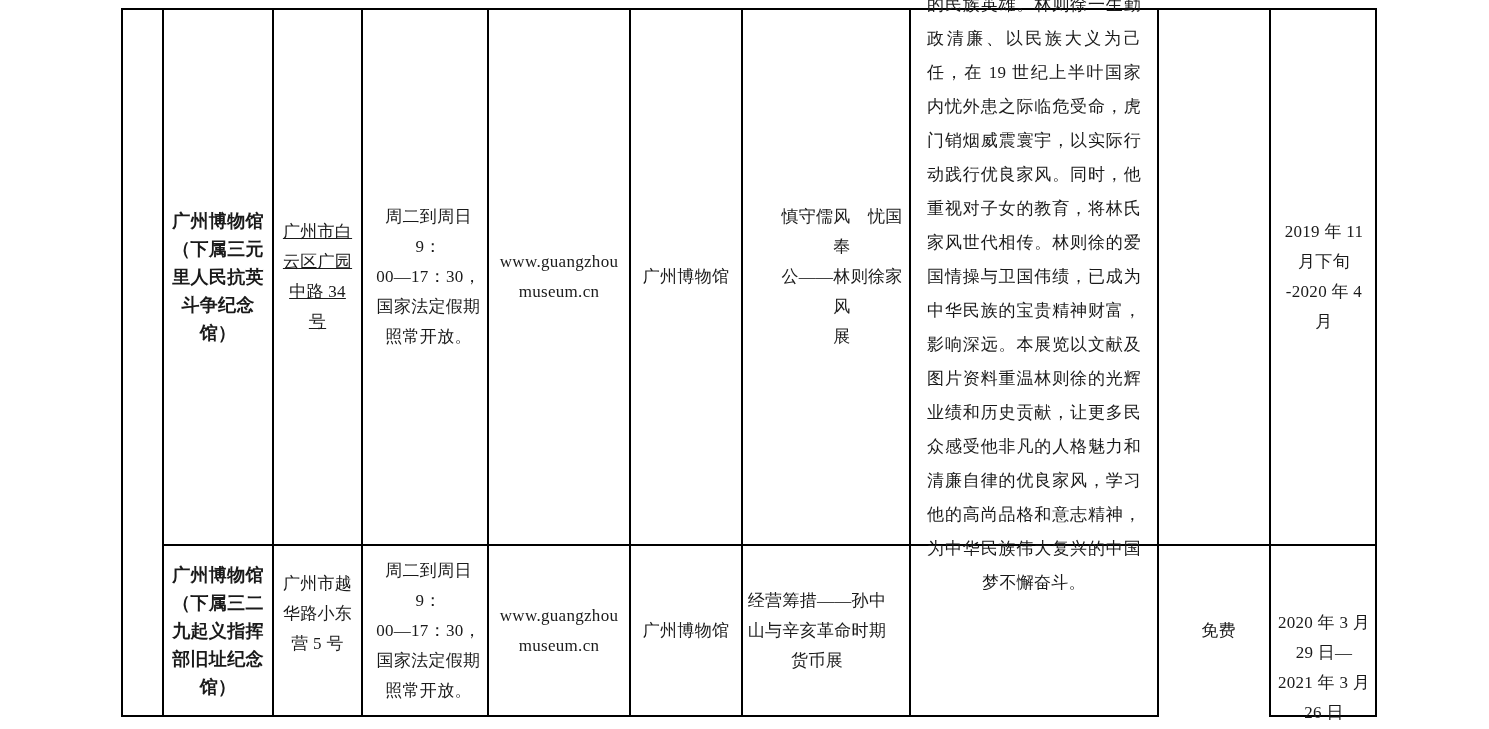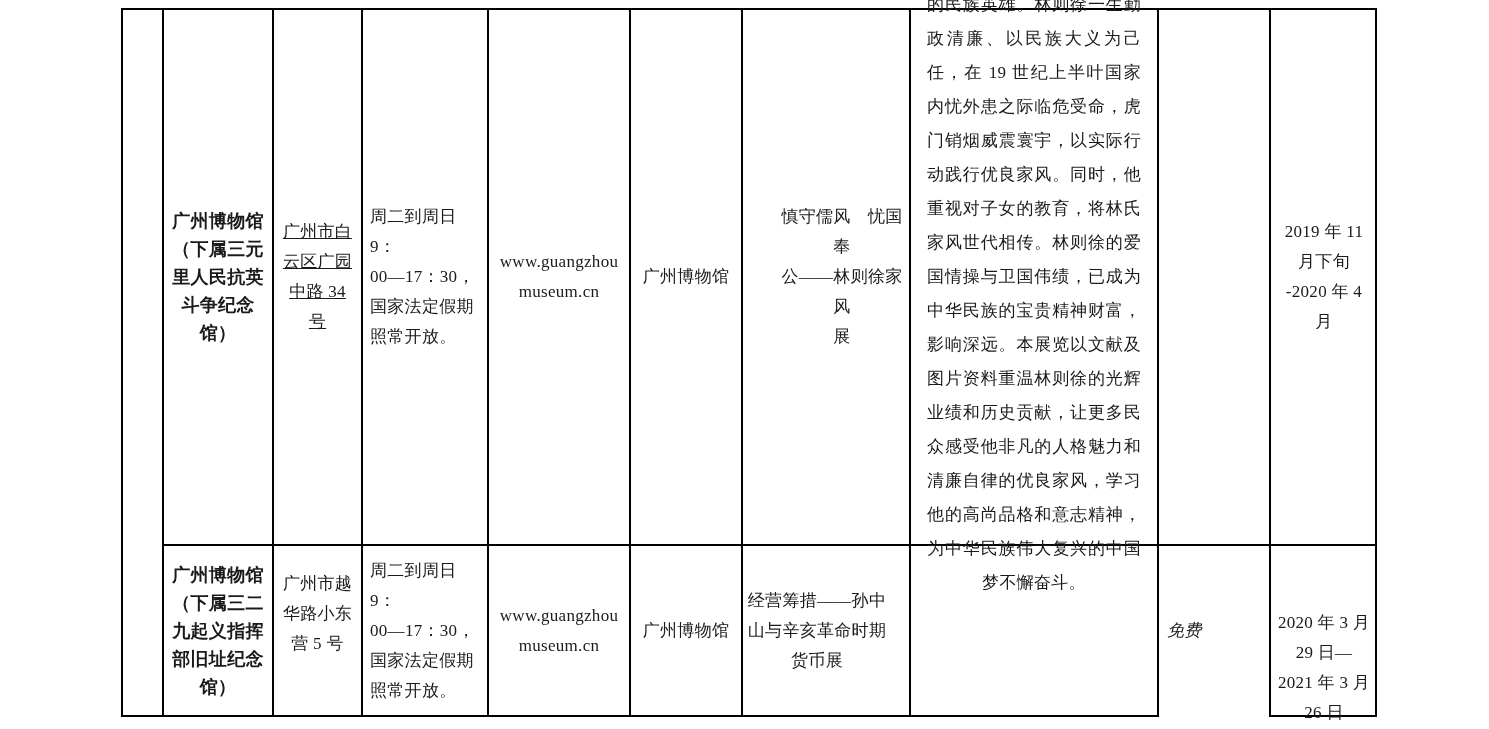--- a/index.html
+++ b/index.html
@@ -33,21 +33,21 @@
   }
   .cell > span {
     width: 100%;
   }
   .cell.bold {
     font-weight: bold;
     font-size: 18px;
     line-height: 28px;
   }
   .cell.left {
-    text-align: left;
+    text-align: center;
   }
   .cell.justify {
     text-align: justify;
     text-align-last: center;
     text-justify: inter-character;
     line-height: 34px;
     white-space: normal;
     padding: 0 16px;
   }
 </style>
@@ -140,21 +140,21 @@
   <span>广州博物馆</span>
 </div>
 <div class="cell" style="left:743px; top:547px; width:148px; height:167px;">
   <span>经营筹措——孙中
 山与辛亥革命时期
 货币展</span>
 </div>
 <div class="cell justify" style="left:911px; top:547px; width:246px; height:167px;">
   <span></span>
 </div>
-<div class="cell left" style="left:1159px; top:547px; width:111px; height:167px; padding-left:8px;font-style:italic;">
+<div class="cell left" style="left:1159px; top:547px; width:111px; height:167px; padding-left:8px;">
   <span>免费</span>
 </div>
 <div class="cell" style="left:1273px; top:547px; width:102px; height:153px;margin-top:44px;">
   <span>2020 年 3 月
 29 日—
 2021 年 3 月
 26 日</span>
 </div>
 
 </body></html>

